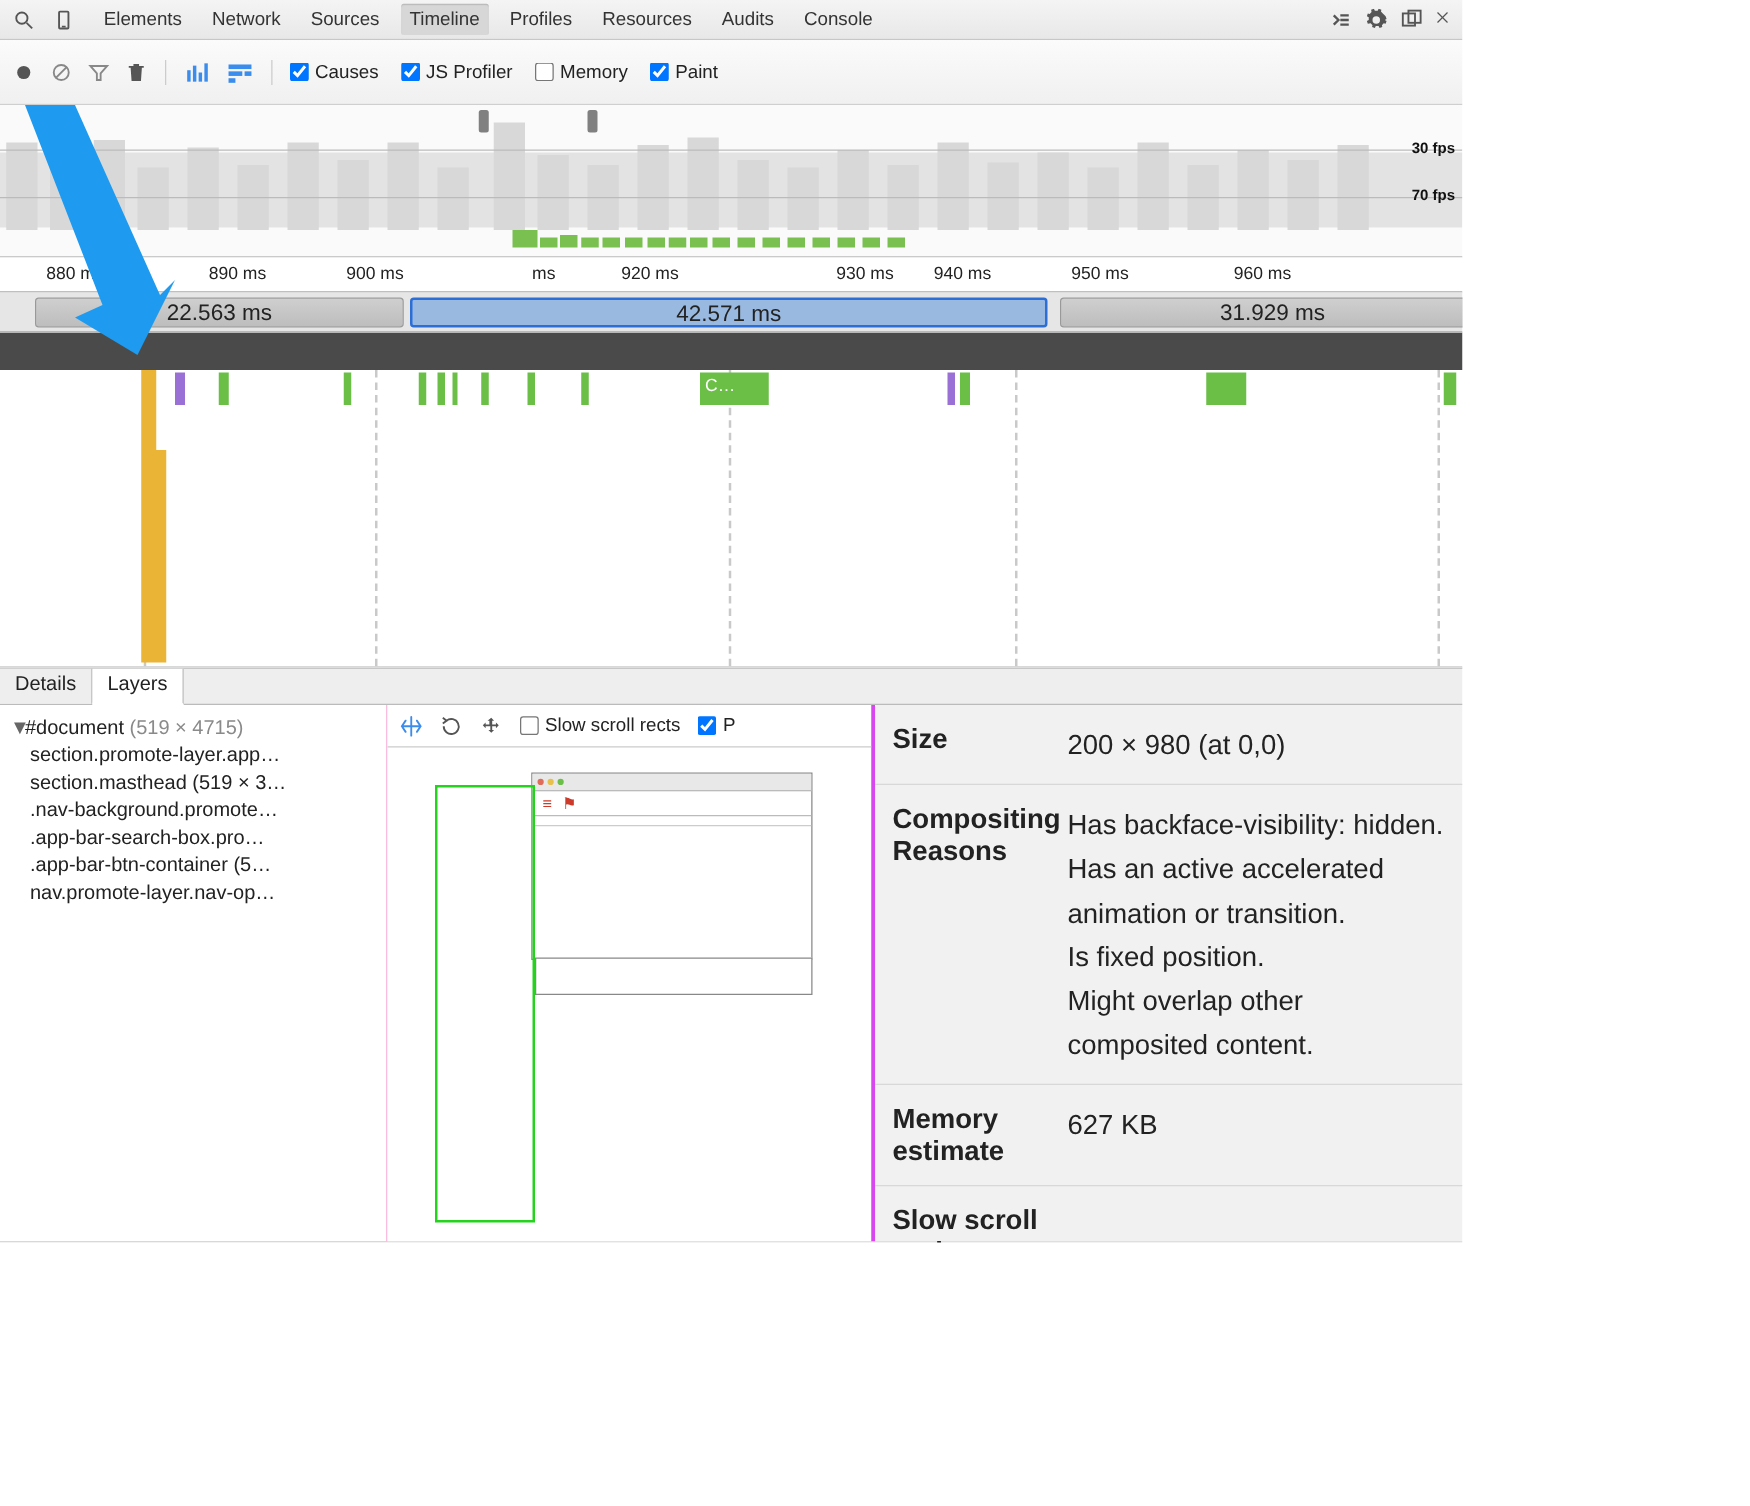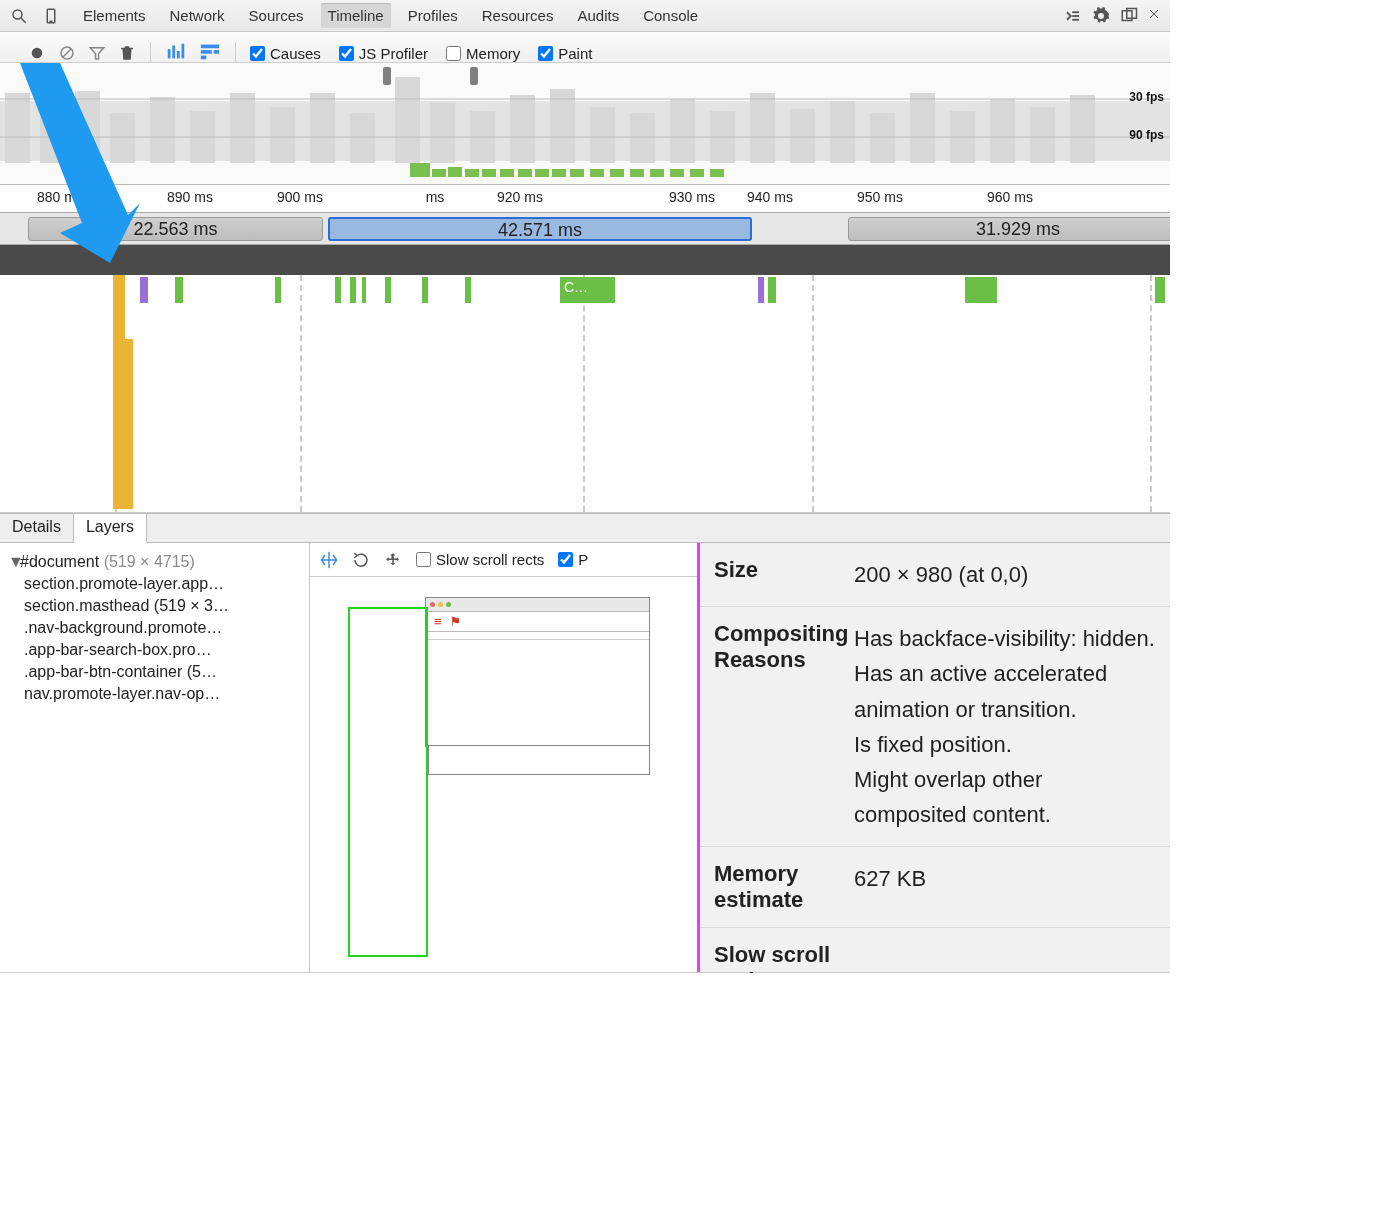--- a/index.html
+++ b/index.html
@@ -32,26 +32,26 @@
   .main-tab.active {
     background:#d7d7d7;
     border-radius:2px;
     box-shadow: inset 0 1px 1px rgba(0,0,0,.15);
   }
   .right-icons { display:flex; gap:10px; align-items:center; padding-right:4px; }
 
   
   .tool-row {
     display:flex;
-    align-items:flex-end;
+    align-items:center;
     gap:12px;
-    height:31px;
+    height:52px;
     background: linear-gradient(#fbfbfb,#f0f0f0);
     border-bottom:1px solid #cfcfcf;
-    padding:0 28px;
+    padding:0 10px;
   }
   .tool-row .sep { width:1px; height:20px; background:#ccc; margin:0 2px; }
   .bars-ic { color:#3b8ded; width:22px; height:22px; }
   .flame-ic { color:#3b8ded; width:22px; height:22px; }
   .chk { display:flex; align-items:center; gap:5px; font-size:15px; }
   .chk input { width:15px; height:15px; }
 
   
   .overview {
     position:relative;
@@ -313,21 +313,21 @@
       <rect x="590" y="106" width="14" height="8"></rect>
         <rect x="610" y="106" width="14" height="8"></rect>
       <rect x="630" y="106" width="14" height="8"></rect>
         <rect x="650" y="106" width="14" height="8"></rect>
       <rect x="670" y="106" width="14" height="8"></rect>
         <rect x="690" y="106" width="14" height="8"></rect>
       <rect x="710" y="106" width="14" height="8"></rect>
     </g>
   </svg>
   <span class="fps-label fps30">30 fps</span>
-  <span class="fps-label fps60">90 fps</span>
+  <span class="fps-label fps60">70 fps</span>
   <span class="mk" id="mk0" style="left: 383px;"></span>
   <span class="mk" id="mk1" style="left: 470px;"></span>
 
   <svg class="arrow" viewBox="0 0 140 200">
     <defs></defs>
     <polygon points="20,0 60,0 128,152 140,140 110,200 60,170 82,160" fill="#1e9bf0"></polygon>
   </svg>
 </div>
 
 <div class="ruler" id="ruler">
@@ -337,21 +337,21 @@
     <span class="tick" style="left: 435px;">ms</span>
     <span class="tick" style="left: 520px;">920 ms</span>
     <span class="tick" style="left: 692px;">930 ms</span>
     <span class="tick" style="left: 770px;">940 ms</span>
     <span class="tick" style="left: 880px;">950 ms</span>
     <span class="tick" style="left: 1010px; text-align: center;">960 ms</span>
   </div>
 
 <div class="frames" id="frames">
     <div class="frame" style="left: 28px; width: 295px;">22.563 ms</div>
-    <div class="frame sel" style="left: 328px; width: 424px;">42.571 ms</div>
+    <div class="frame sel" style="left: 328px; width: 510px;">42.571 ms</div>
     <div class="frame" style="left: 848px; width: 340px;">31.929 ms</div>
   </div>
 
 <div class="darkband"></div>
 
 <div class="flame">
   <div class="vline" style="left:115px"></div>
   <div class="vline" style="left:300px"></div>
   <div class="vline" style="left:583px"></div>
   <div class="vline" style="left:812px"></div>

